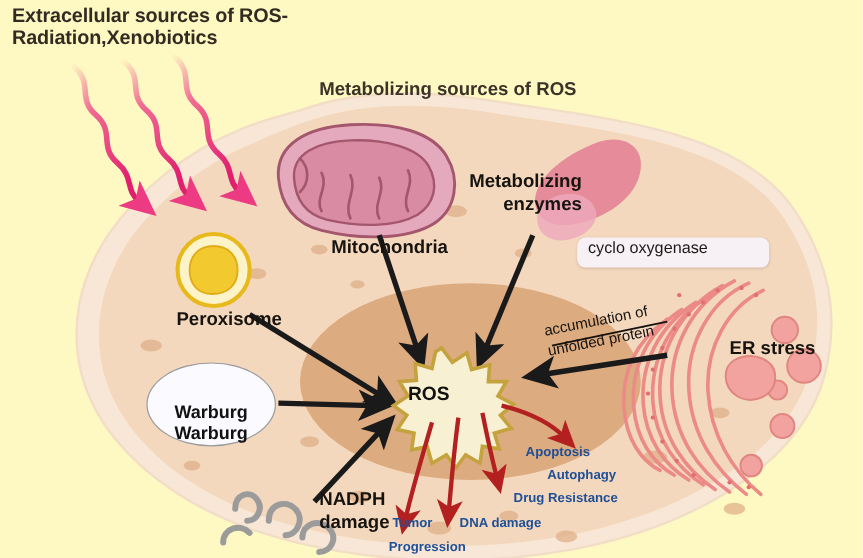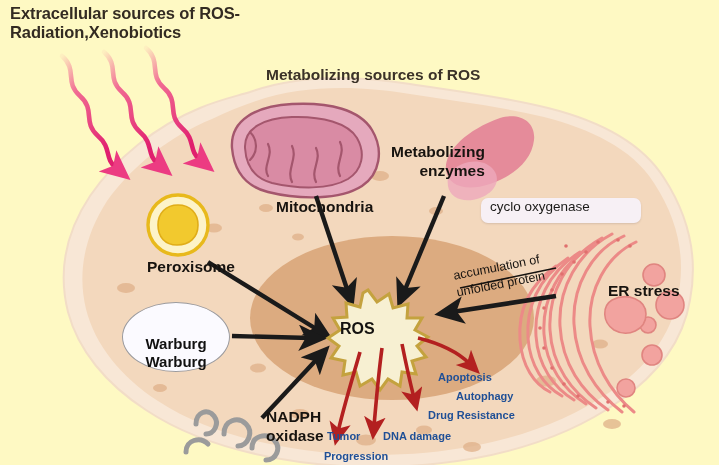--- a/index.html
+++ b/index.html
@@ -332,21 +332,21 @@
   <div class="enzbox">
     <div class="line">cyclo oxygenase</div>
   </div>
 
   <div class="warburg">
     <div class="line">Warburg</div>
     <div class="line">Warburg</div>
   </div>
 
   <div class="lbl lbl-nadph">NADPH
-oxidase</div>
+damage</div>
 
   <div class="lbl-ros">ROS</div>
 
   <div class="unfolded">accumulation of
 unfolded protein</div>
 
   <div class="lbl lbl-erstress">ER stress</div>
 
   <div class="outcome o-apop">Apoptosis</div>
   <div class="outcome o-auto">Autophagy</div>

